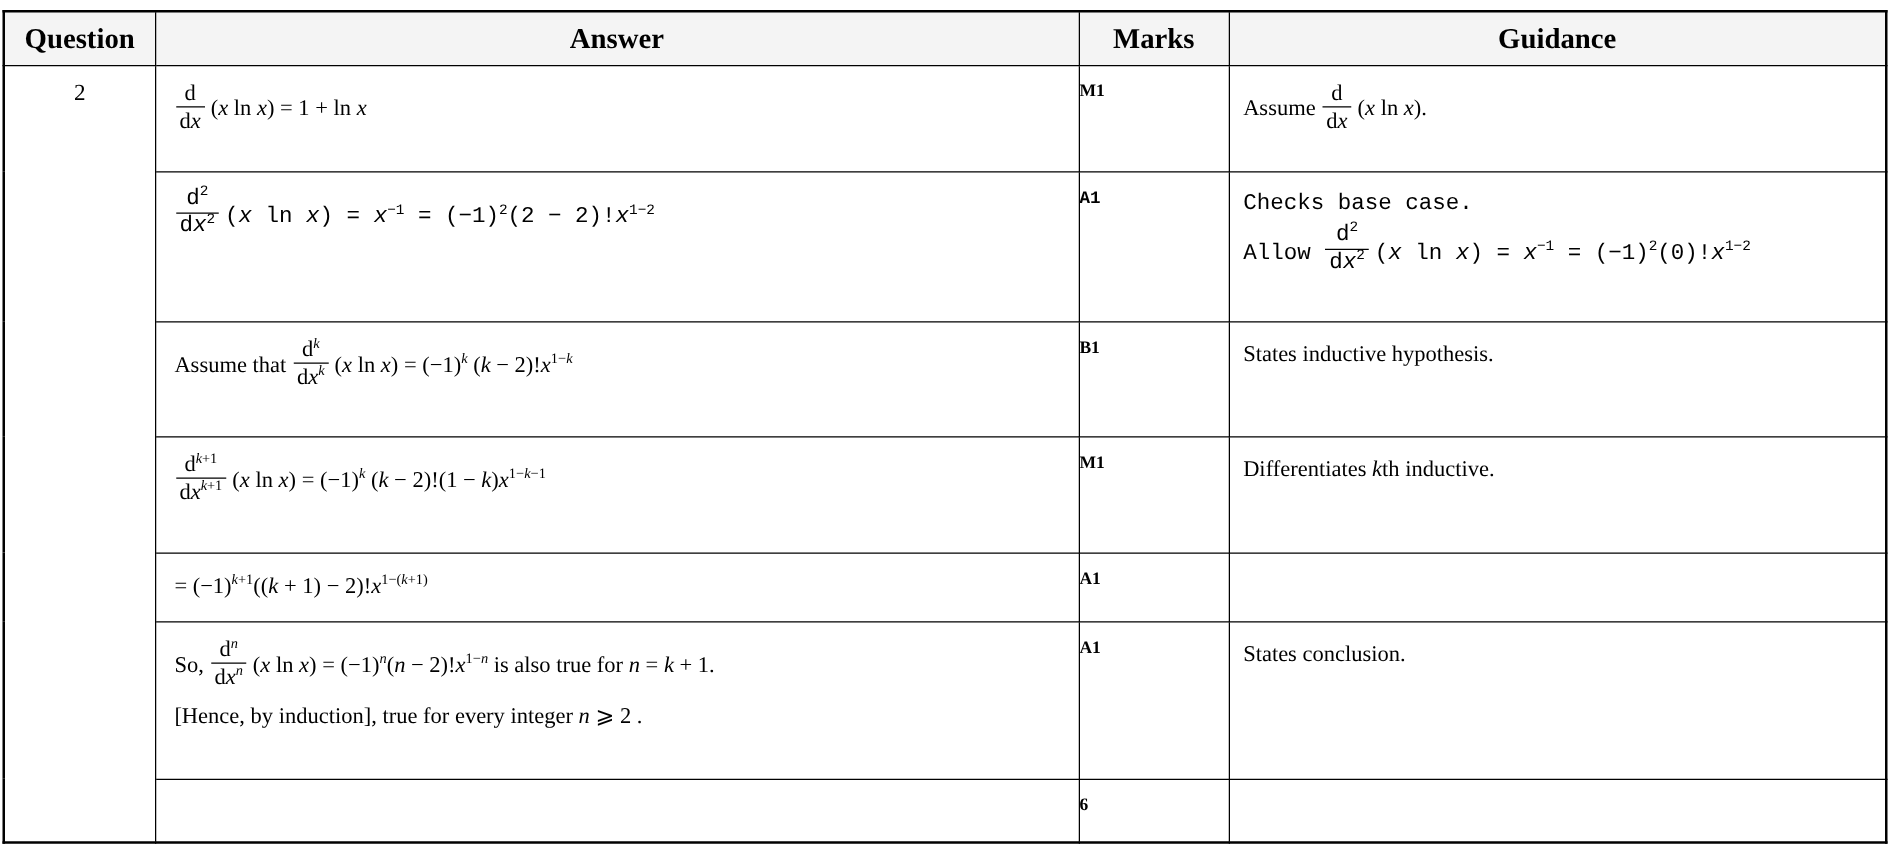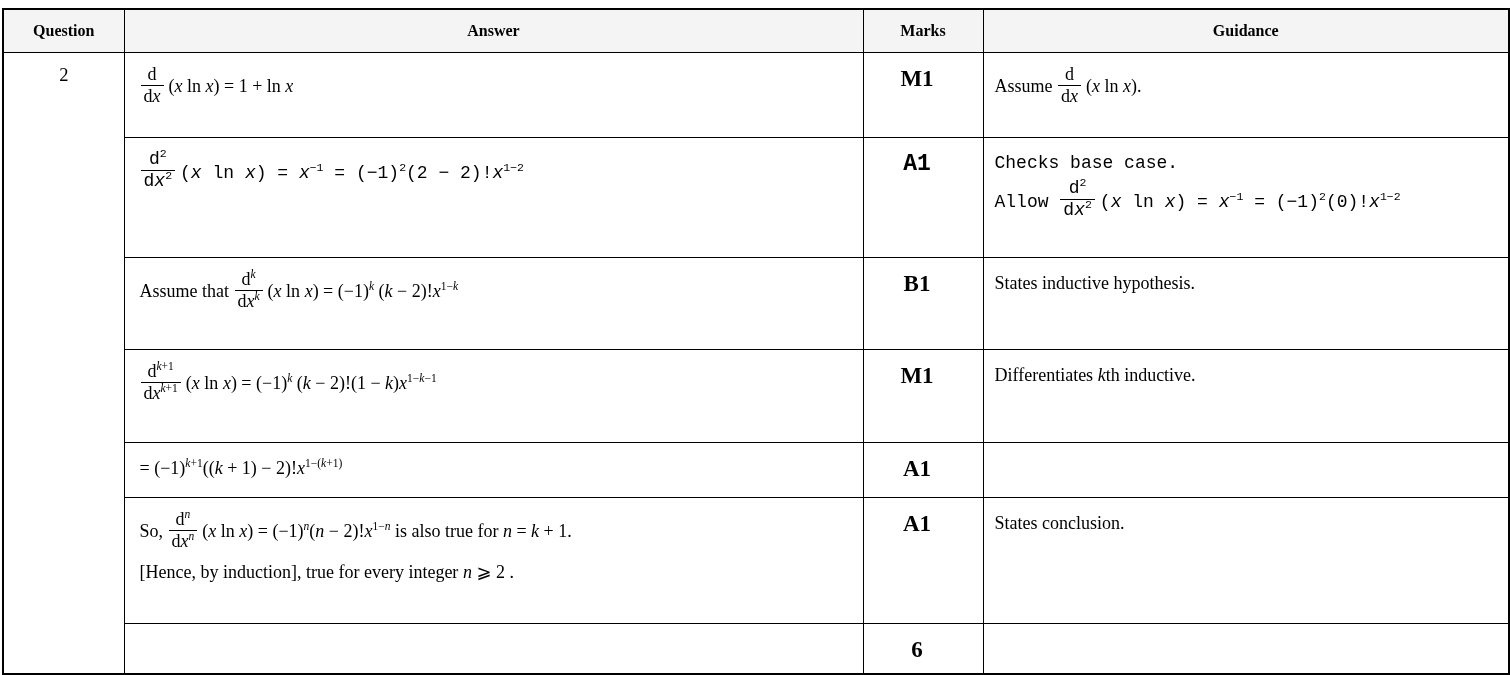--- a/index.html
+++ b/index.html
@@ -18,41 +18,41 @@
     table-layout: fixed;
     border: 2px solid #000;
   }
   .ms-table th, .ms-table td {
     border: 1.5px solid #000;
     box-sizing: border-box;
   }
   .ms-table th {
     background: #f4f4f4;
     font-weight: bold;
-    font-size: 16px;
+    font-size: 23px;
     height: 43px;
     text-align: center;
     vertical-align: middle;
   }
   .question-cell {
     text-align: center;
     vertical-align: top;
     padding-top: 12px;
     font-size: 18.5px;
   }
   .answer-cell {
     vertical-align: top;
     padding: 10px 10px 6px 15px;
   }
   .marks-cell {
     vertical-align: top;
-    text-align: center;
+    text-align: left;
     padding: 13px 12px 0 0;
     font-weight: bold;
-    font-size: 23px;
+    font-size: 14px;
   }
   .guidance-cell {
     vertical-align: top;
     padding: 10px 8px 6px 11px;
   }
   .math-line {
     font-size: 18px;
     line-height: 1.35;
     margin: 3px 0 5px 0;
   }

